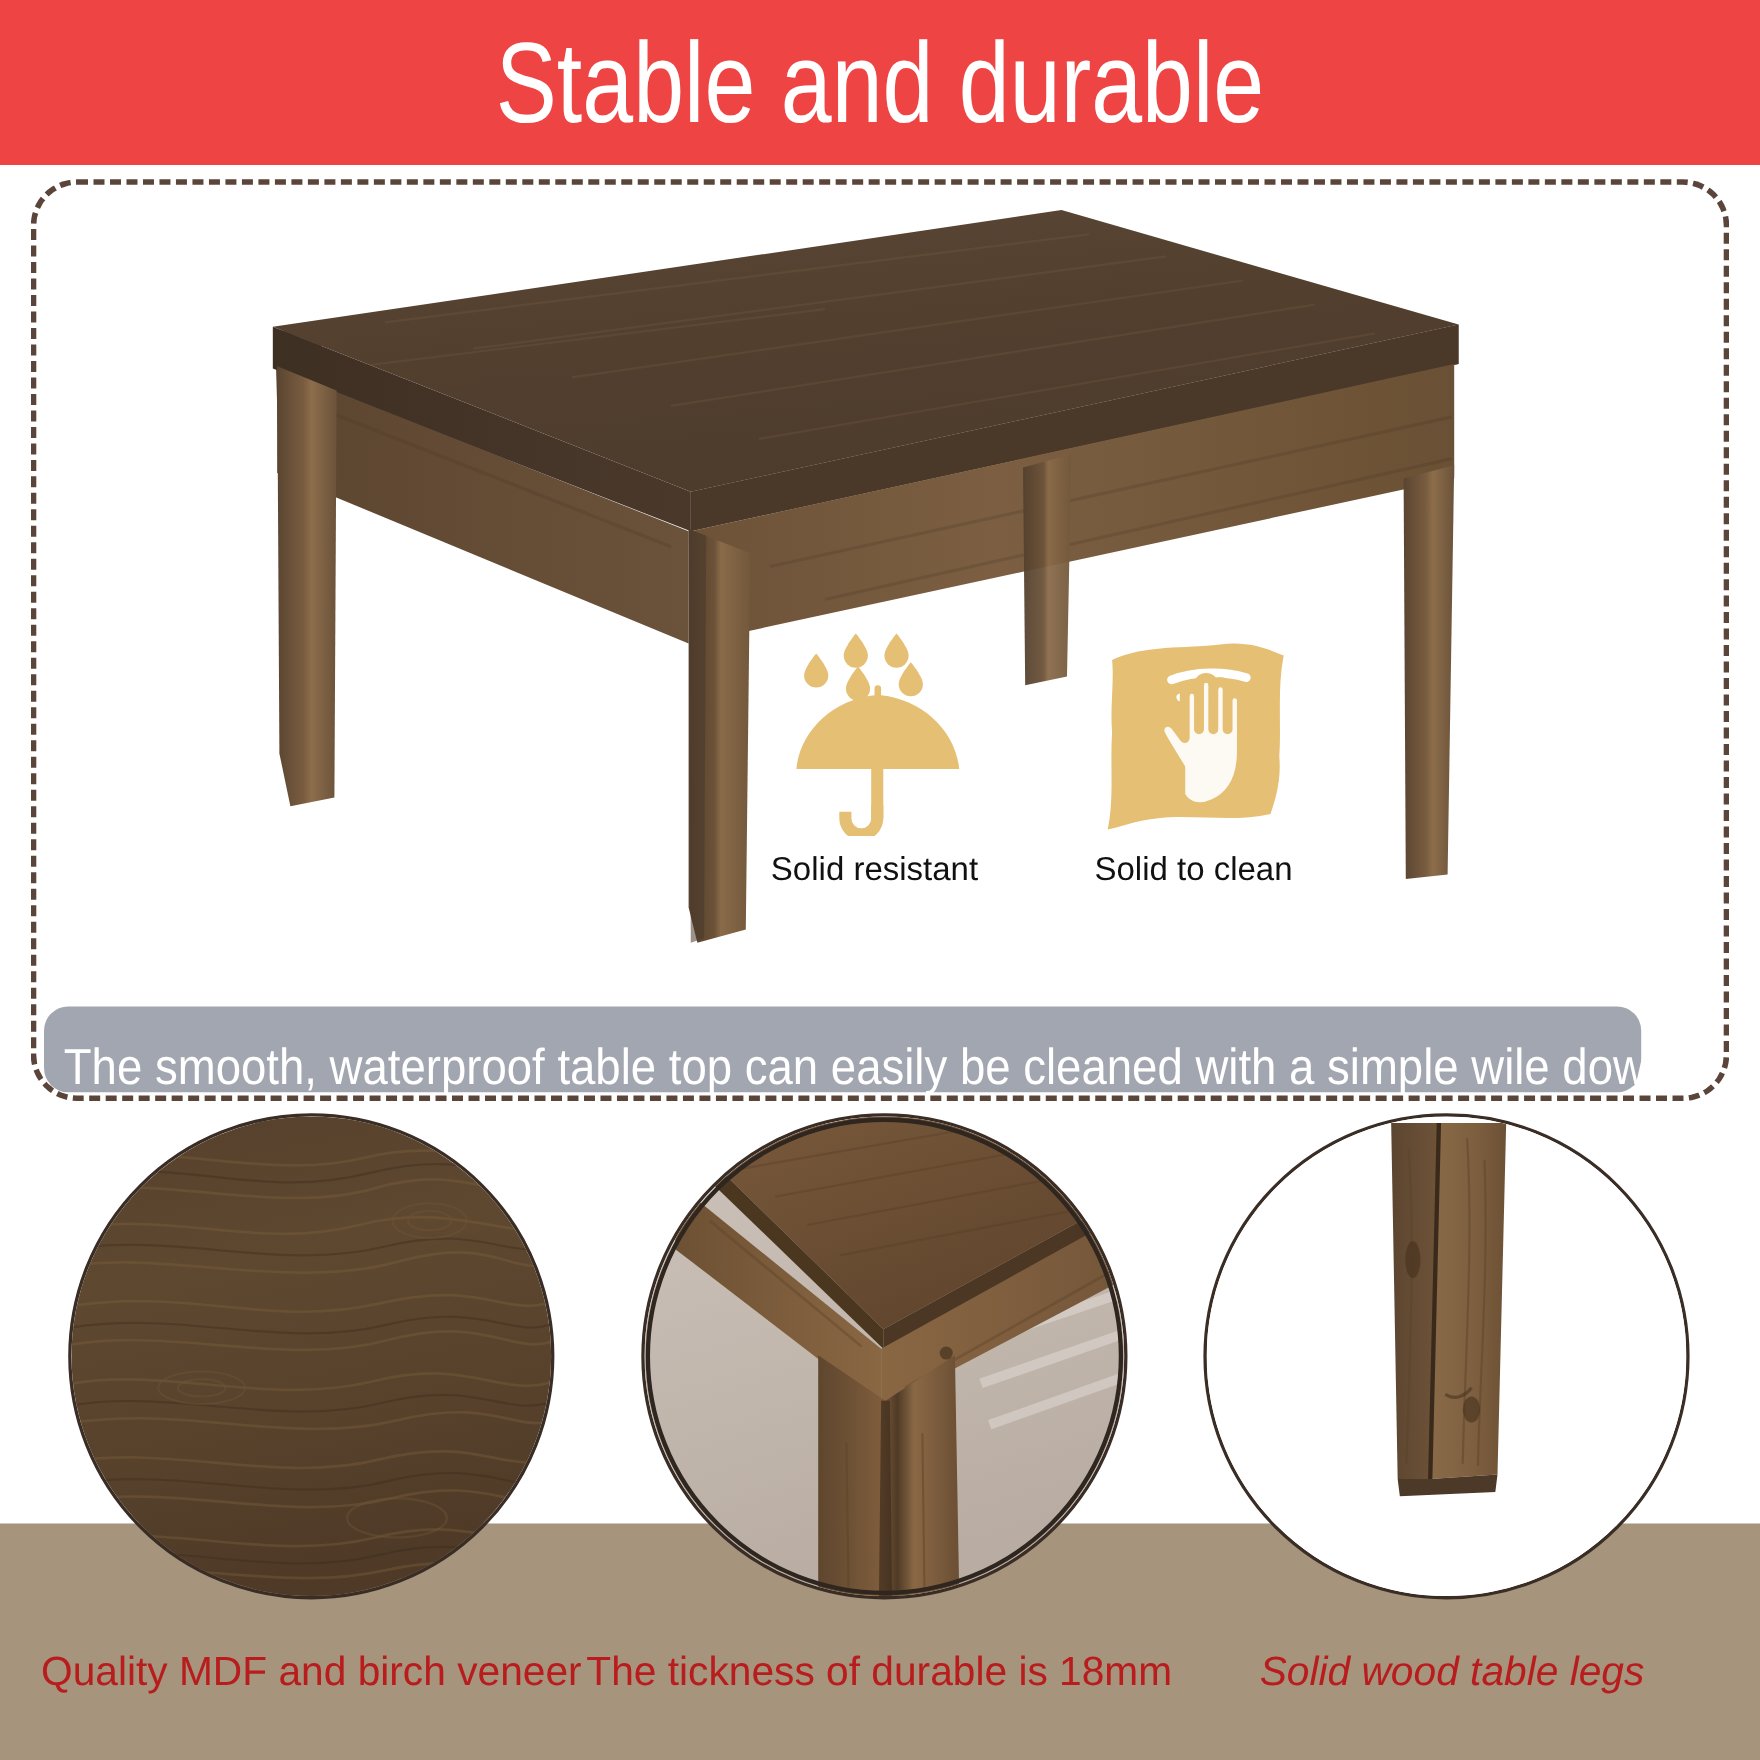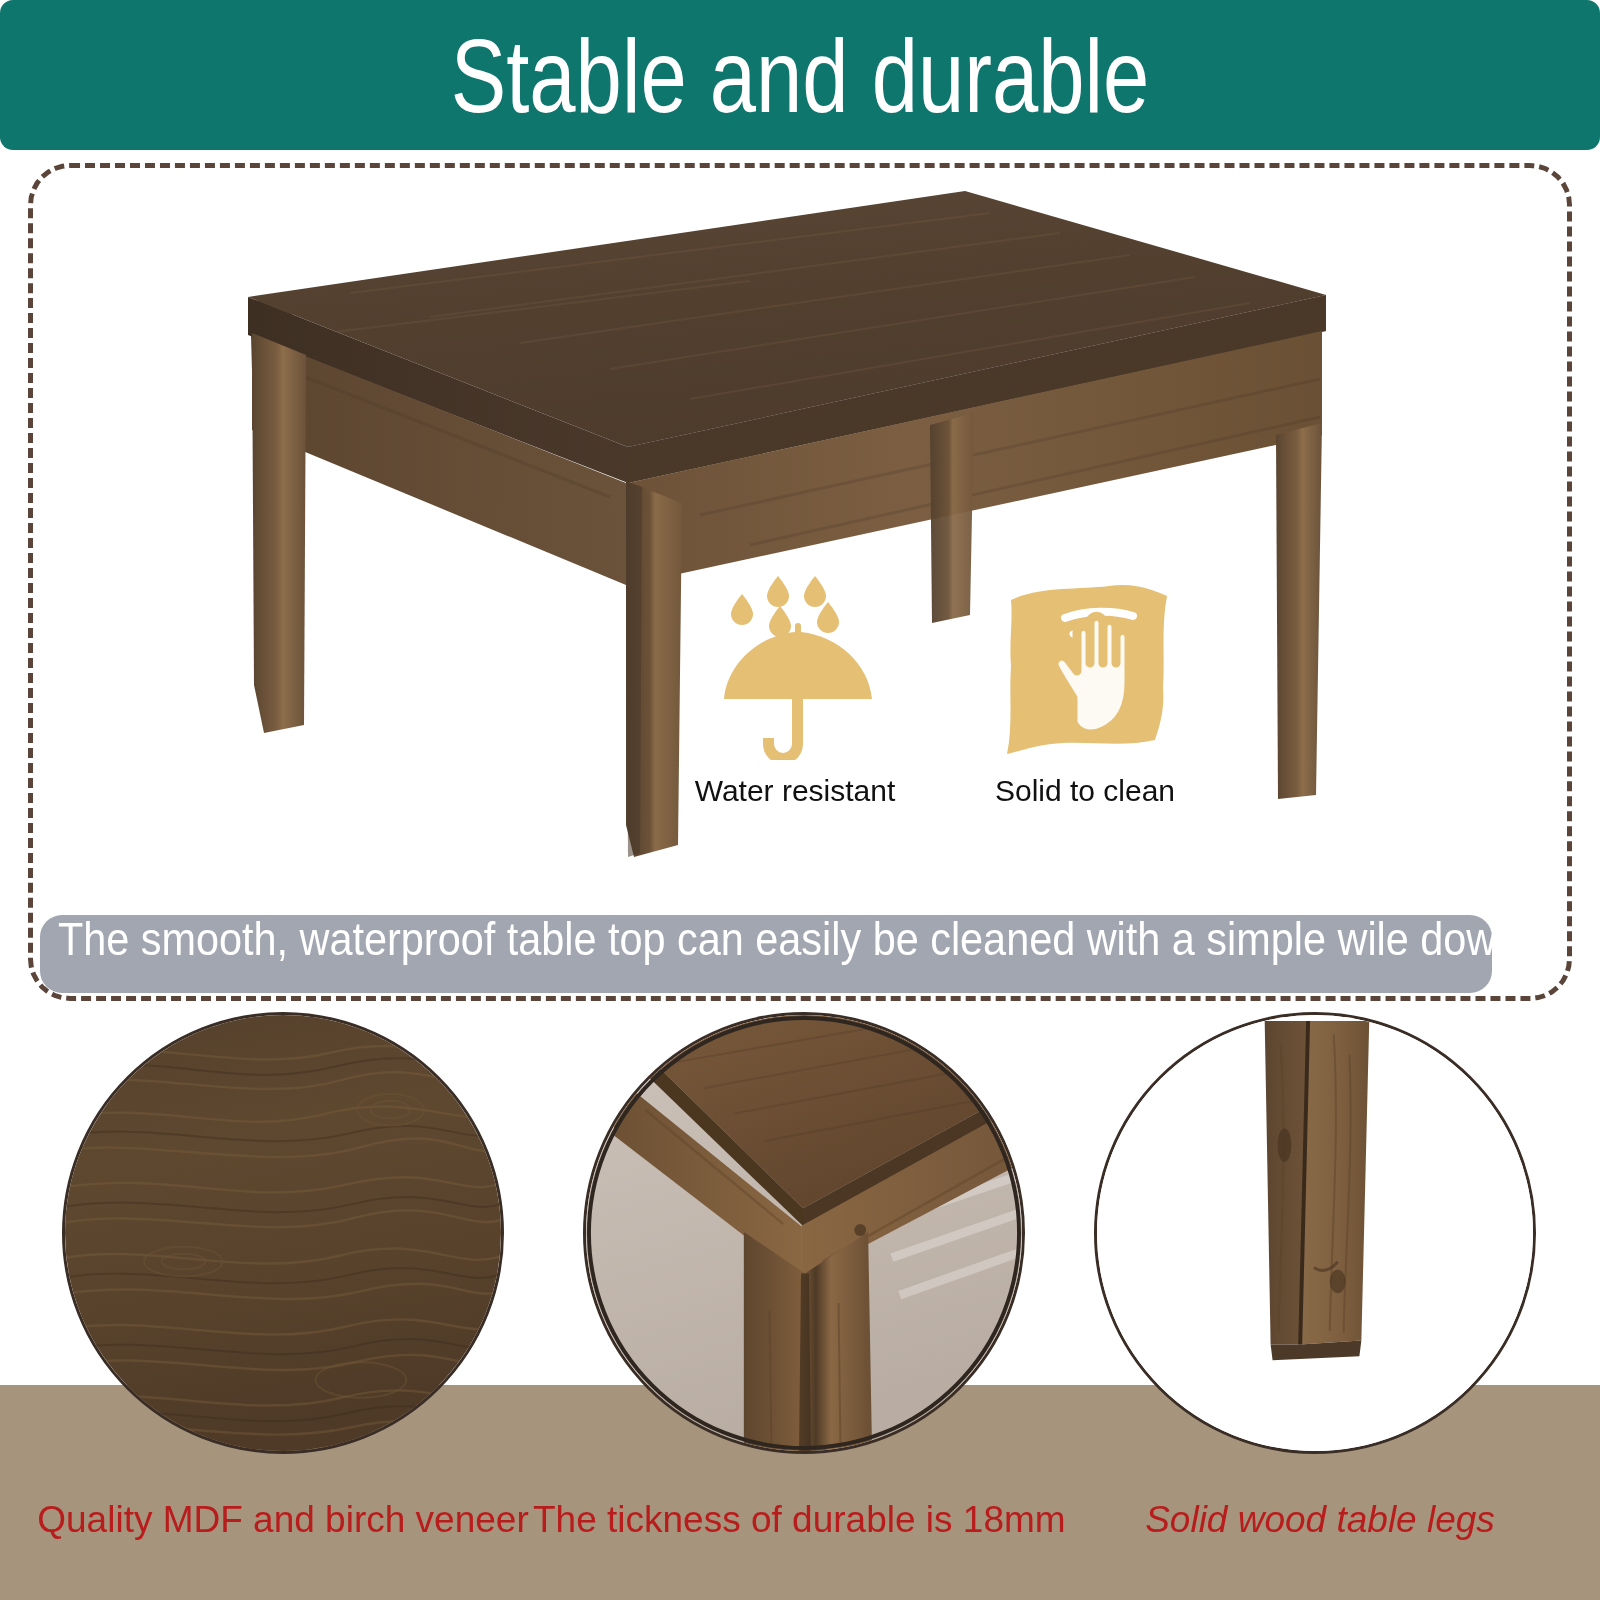--- a/index.html
+++ b/index.html
@@ -18,22 +18,21 @@
     overflow: hidden;
   }
 
   
   .header-band {
     position: absolute;
     left: 0;
     top: 0;
     width: 1600px;
     height: 150px;
-    background: #0f766e;
-    border-radius: 13px;
+    background: #ef4444;
   }
   .header-title {
     position: absolute;
     left: 0;
     top: 6px;
     width: 1600px;
     text-align: center;
     color: #ffffff;
     font-size: 104px;
     line-height: 140px;
@@ -99,21 +98,21 @@
   
   .gray-banner {
     position: absolute;
     left: 40px;
     top: 915px;
     width: 1452px;
     height: 78px;
     background: #a2a6b0;
     border-radius: 22px;
     display: flex;
-    align-items: flex-start;
+    align-items: flex-end;
     box-sizing: border-box;
     padding-left: 18px;
   }
   .gray-banner-text {
     color: #ffffff;
     font-size: 46px;
     line-height: 48px;
     white-space: nowrap;
     transform: scaleX(0.90);
     transform-origin: 0 50%;
@@ -264,21 +263,21 @@
             <path d="M66 139 c10 0 18 11 21 19 3 -8 11 -19 21 -19 z" fill="#ffffff"></path>
             <path d="M108 139 c10 0 18 11 21 19 3 -8 11 -19 21 -19 z" fill="#ffffff"></path>
             <path d="M150 139 c10 0 18 11 21 19 3 -8 11 -19 21 -19 z" fill="#ffffff"></path>
 
             <path d="M92 139 l11 0 l0 45 l-11 0 z"></path>
             <path d="M92 172 l11 0 l0 12 a20 20 0 0 1 -40 0 l0 -6 l11 0 l0 6
                      a9 9 0 0 0 18 0 z"></path>
           </g>
         </svg>
       </div>
-      <div class="feature-label">Water resistant</div>
+      <div class="feature-label">Solid resistant</div>
     </div>
 
     <div class="feature clean">
       <div class="feature-icon">
         <svg width="185" height="182" viewBox="0 0 185 182">
 
           <path d="M18 22 c30 -14 66 -10 98 -14 28 -4 48 6 58 10
                    -6 30 -2 62 -4 92 2 22 -4 40 -8 52
                    -34 8 -70 0 -104 4 -18 2 -34 8 -44 10
                    6 -28 2 -60 4 -88 -2 -24 2 -46 0 -66 z" fill="#e5bf74"></path>

